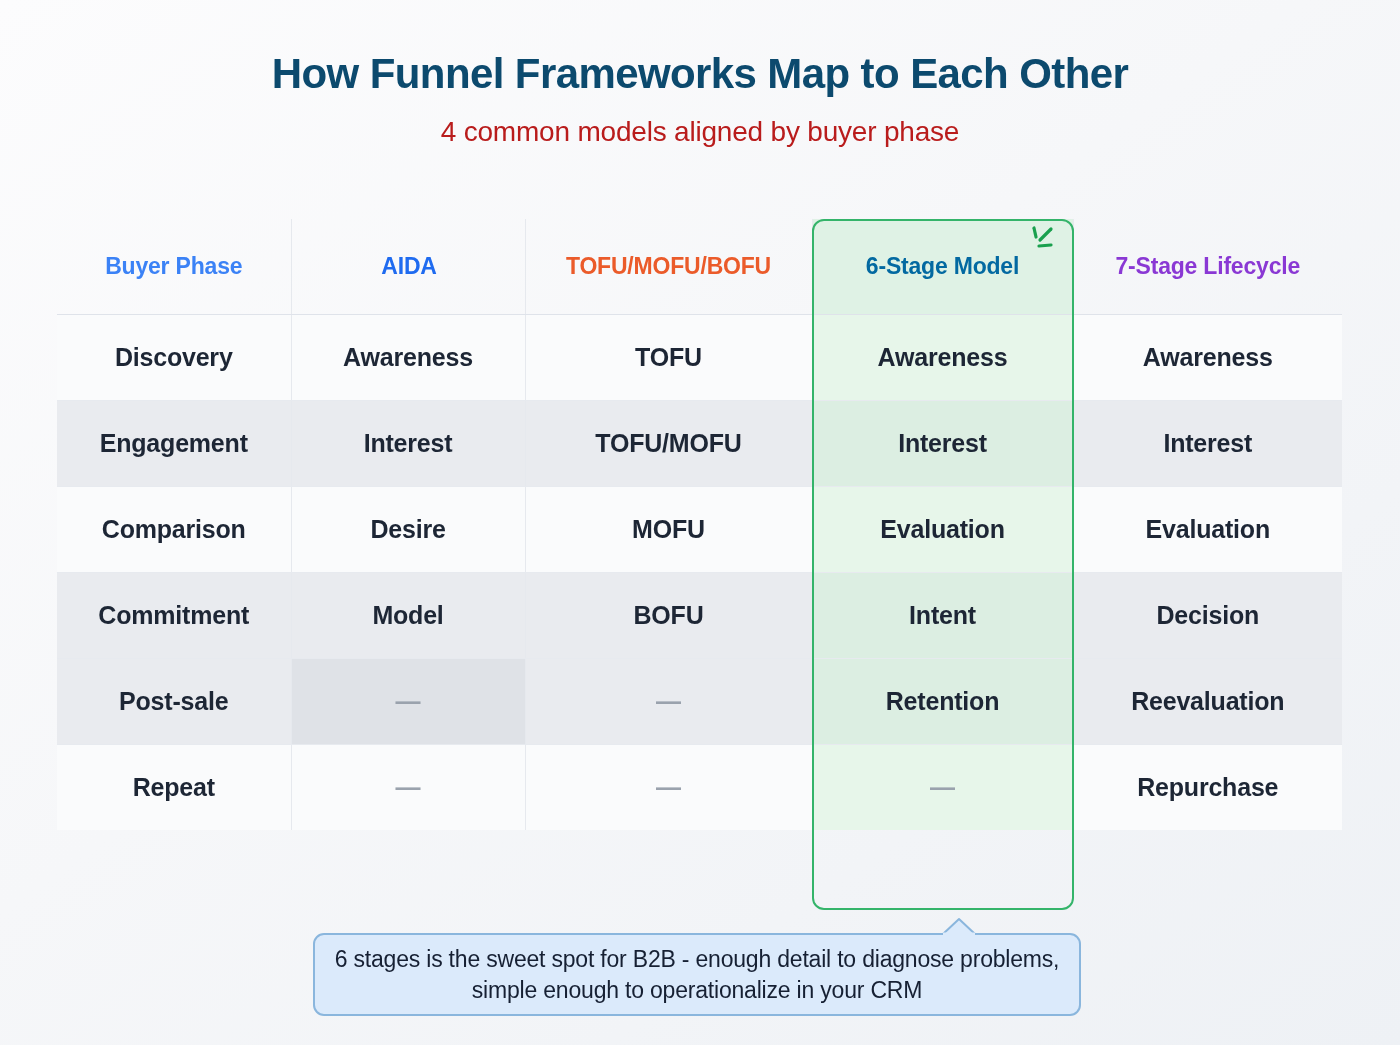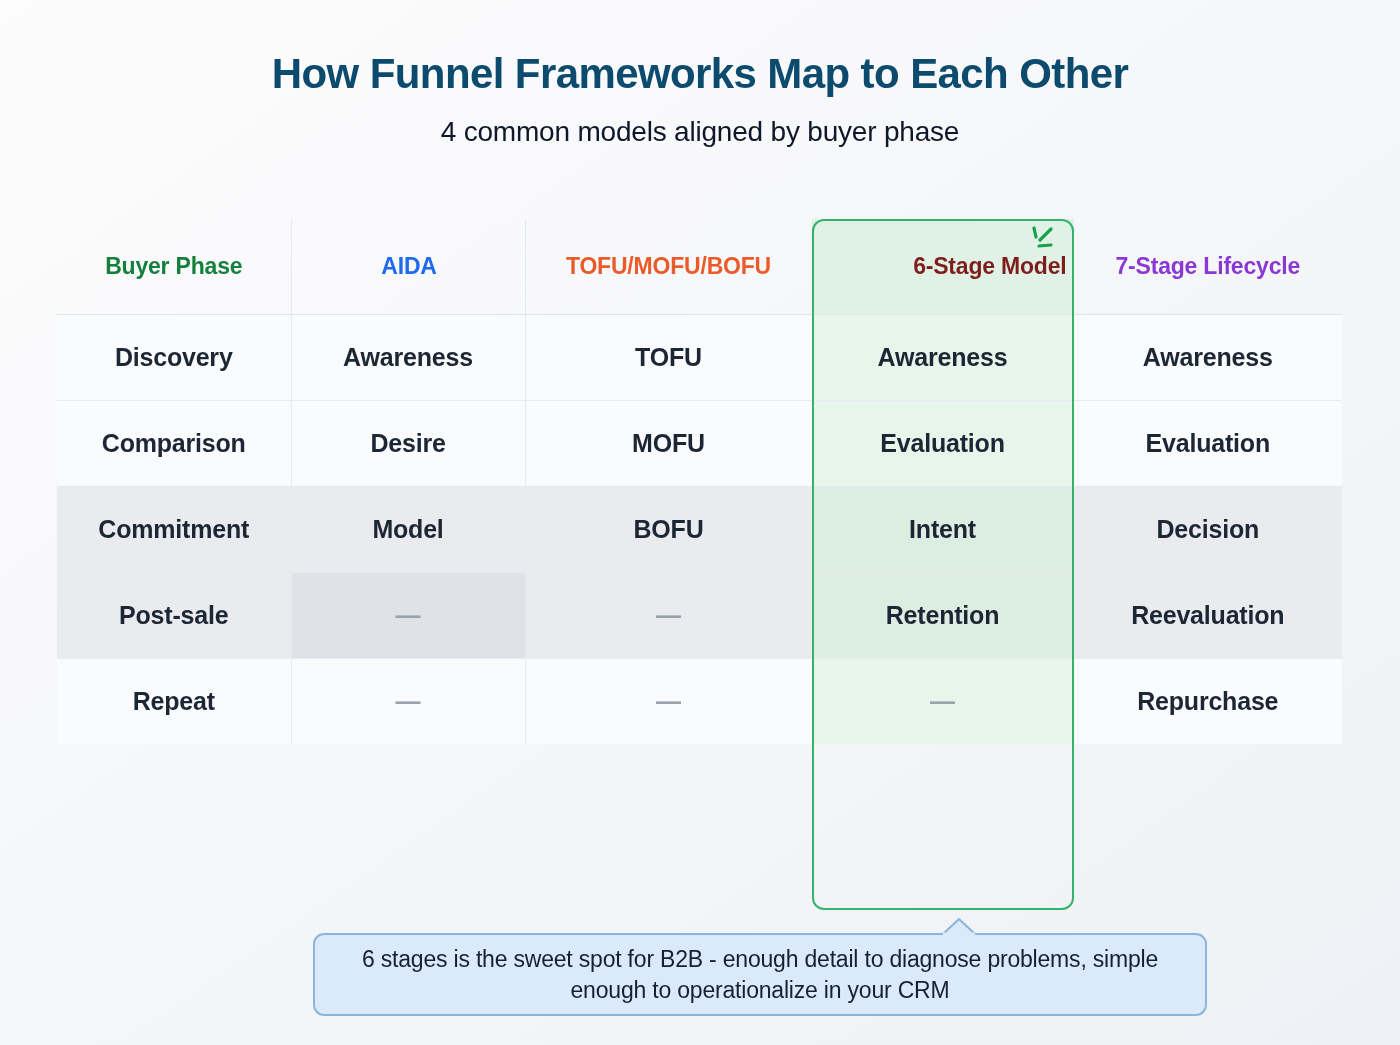--- a/index.html
+++ b/index.html
@@ -27,21 +27,21 @@
     font-size: 42px;
     font-weight: bold;
     color: #0c4a6e;
     letter-spacing: -0.6px;
     line-height: 1.15;
   }
   .subtitle {
     margin-top: 18px;
     font-size: 28px;
     font-weight: normal;
-    color: #0f172a;
+    color: #b91c1c;
     letter-spacing: -0.2px;
   }
 
   
   .table-wrap {
     position: absolute;
     left: 57px;
     top: 219px;
     width: 1285px;
   }
@@ -69,24 +69,24 @@
   table.matrix td:first-child { border-left: none; }
 
   thead th {
     height: 95px;
     font-size: 23px;
     font-weight: bold;
     letter-spacing: -0.2px;
     padding: 0 6px;
     border-bottom: 1px solid #dfe3ea;
   }
-  thead th.h-phase { color: #15803d; }
+  thead th.h-phase { color: #3b82f6; }
   thead th.h-aida  { color: #1f6bf0; padding-left: 8px; }
   thead th.h-tofu  { color: #eb5b2a; margin-left: 40px; }
-  thead th.h-six   { color: #7f1d1d; text-align: right; }
+  thead th.h-six   { color: #0369a1; }
   thead th.h-seven { color: #8a38d4; }
 
   tbody td {
     height: 86px;
     font-size: 25px;
     color: #1d2635;
     font-weight: bold;
     letter-spacing: -0.2px;
     border-bottom: 1px solid #e7eaef;
   }
@@ -129,21 +129,21 @@
     width: 34px;
     height: 34px;
     z-index: 7;
   }
 
   
   .callout {
     position: absolute;
     left: 313px;
     top: 933px;
-    width: 894px;
+    width: 768px;
     height: 83px;
     background: #dbeafb;
     border: 2px solid #8ab6dd;
     border-radius: 11px;
     display: flex;
     align-items: center;
     justify-content: center;
     z-index: 6;
   }
   .callout-text {
@@ -191,20 +191,27 @@
       </tr>
     </thead>
     <tbody>
         <tr class="odd">
           <td>Discovery</td>
           <td>Awareness</td>
           <td>TOFU</td>
           <td class="col-hi">Awareness</td>
           <td>Awareness</td>
         </tr>
+        <tr class="even">
+          <td>Engagement</td>
+          <td>Interest</td>
+          <td>TOFU/MOFU</td>
+          <td class="col-hi">Interest</td>
+          <td>Interest</td>
+        </tr>
         <tr class="odd">
           <td>Comparison</td>
           <td>Desire</td>
           <td>MOFU</td>
           <td class="col-hi">Evaluation</td>
           <td>Evaluation</td>
         </tr>
         <tr class="even">
           <td>Commitment</td>
           <td>Model</td>

